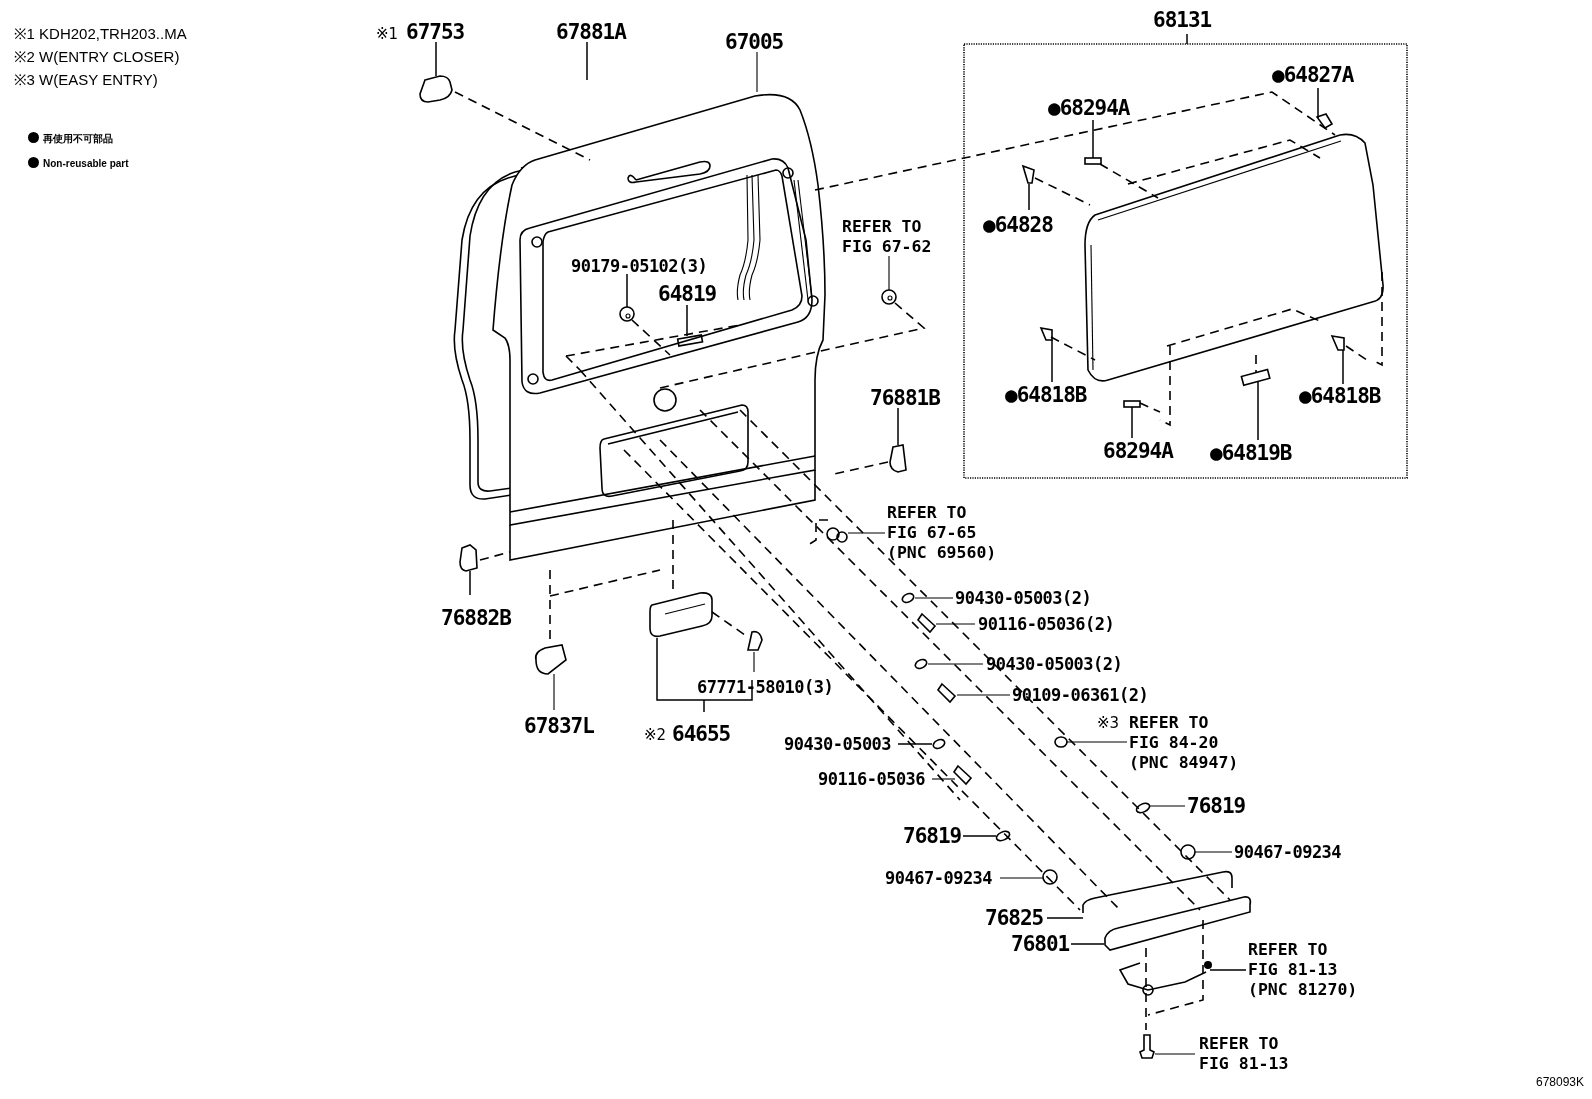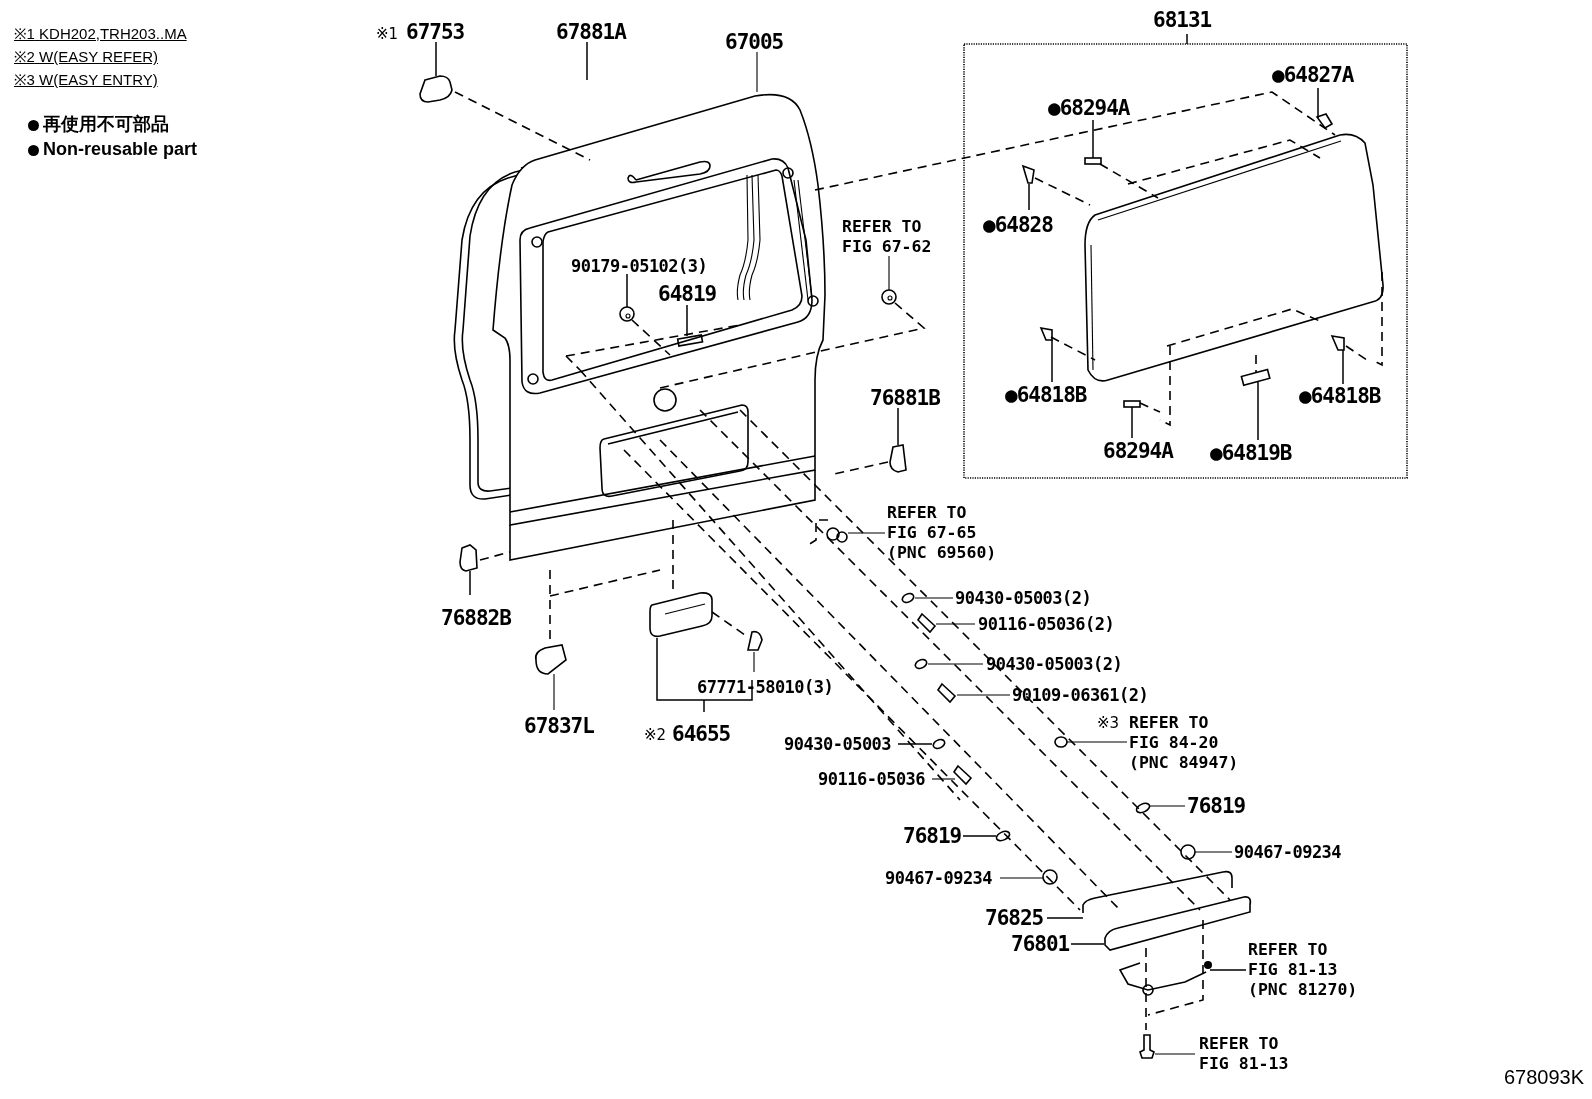--- a/index.html
+++ b/index.html
@@ -1,39 +1,39 @@
 <!DOCTYPE html>
 <html><head>
 <meta charset="utf-8">
 <style>
   html, body { margin: 0; padding: 0; background: #ffffff; }
   body { width: 1592px; height: 1099px; position: relative; overflow: hidden; font-family: "DejaVu Sans", sans-serif; color: #000; }
   #canvas { position: absolute; left: 0; top: 0; width: 1592px; height: 1099px; }
-  .notes { position: absolute; left: 14px; top: 22px; font-family: "Liberation Sans", sans-serif; font-size: 15px; line-height: 23px; text-decoration: underline; }
-  .legend { position: absolute; left: 28px; top: 112px; font-family: "Liberation Sans", sans-serif; font-size: 18px; line-height: 25px; font-weight: bold; }
+  .notes { position: absolute; left: 14px; top: 22px; font-family: "Liberation Sans", sans-serif; font-size: 15px; line-height: 23px; }
+  .legend { position: absolute; left: 28px; top: 126px; font-family: "Liberation Sans", sans-serif; font-size: 10px; line-height: 25px; font-weight: bold; }
   .legend .dot { display: inline-block; width: 11px; height: 11px; border-radius: 50%; background: #000; margin-right: 4px; vertical-align: -1px; }
-  .figno { position: absolute; right: 8px; bottom: 10px; font-family: "Liberation Sans", sans-serif; font-size: 20px; }
+  .figno { position: absolute; right: 8px; bottom: 10px; font-family: "Liberation Sans", sans-serif; font-size: 12px; }
   svg text { font-family: "DejaVu Sans Mono", monospace; font-weight: bold; fill: #000; }
   .pn { font-size: 21px; letter-spacing: -1px; }
   .pns { font-size: 17px; letter-spacing: -0.5px; }
   .ref { font-size: 16.5px; }
   .mark { font-family: "DejaVu Sans", sans-serif; font-weight: normal; font-size: 15px; }
   .ln { stroke: #000; stroke-width: 1.6; fill: none; }
   .lnw { stroke: #000; stroke-width: 1.6; fill: #fff; }
   .thin { stroke: #000; stroke-width: 1.1; fill: none; }
   .dash { stroke: #000; stroke-width: 1.6; fill: none; stroke-dasharray: 9 6; }
   .leader { stroke: #000; stroke-width: 1.5; fill: none; }
   .box { stroke: #000; stroke-width: 1.6; fill: none; stroke-dasharray: 1.2 1.2; }
 </style>
 </head>
 <body>
 
 <div class="notes">
   <div><span>※1</span> <span>KDH202,TRH203..MA</span></div>
-  <div><span>※2</span> <span>W(EASY REFER)</span></div>
+  <div><span>※2</span> <span>W(ENTRY CLOSER)</span></div>
   <div><span>※3</span> <span>W(EASY ENTRY)</span></div>
 </div>
 
 <div class="legend">
   <div><span class="dot"></span><span>再使用不可部品</span></div>
   <div><span class="dot"></span><span>Non-reusable part</span></div>
 </div>
 
 <svg id="canvas" viewBox="0 0 1592 1099">
 

